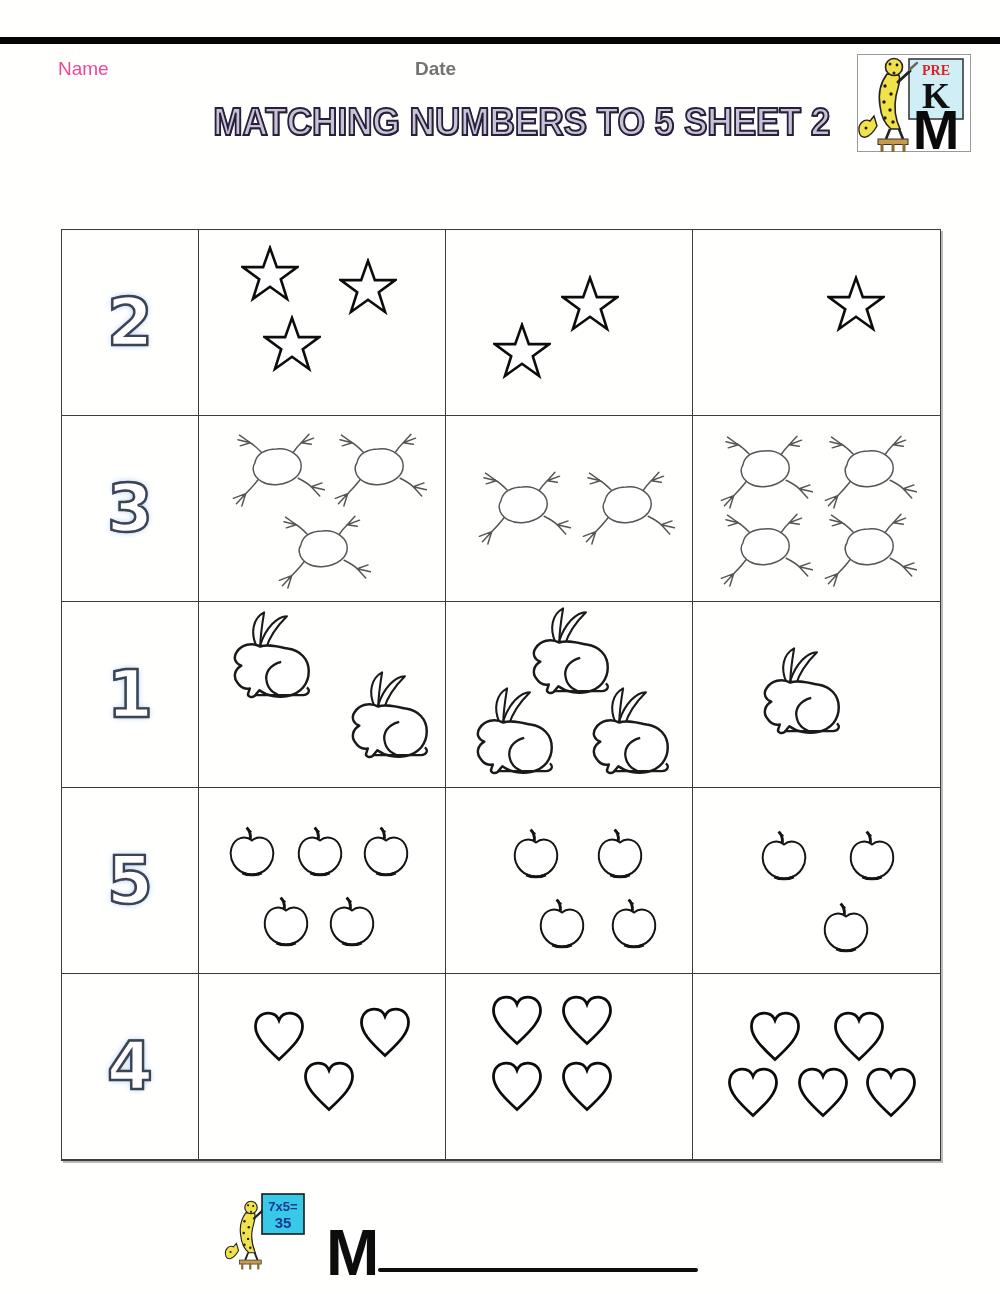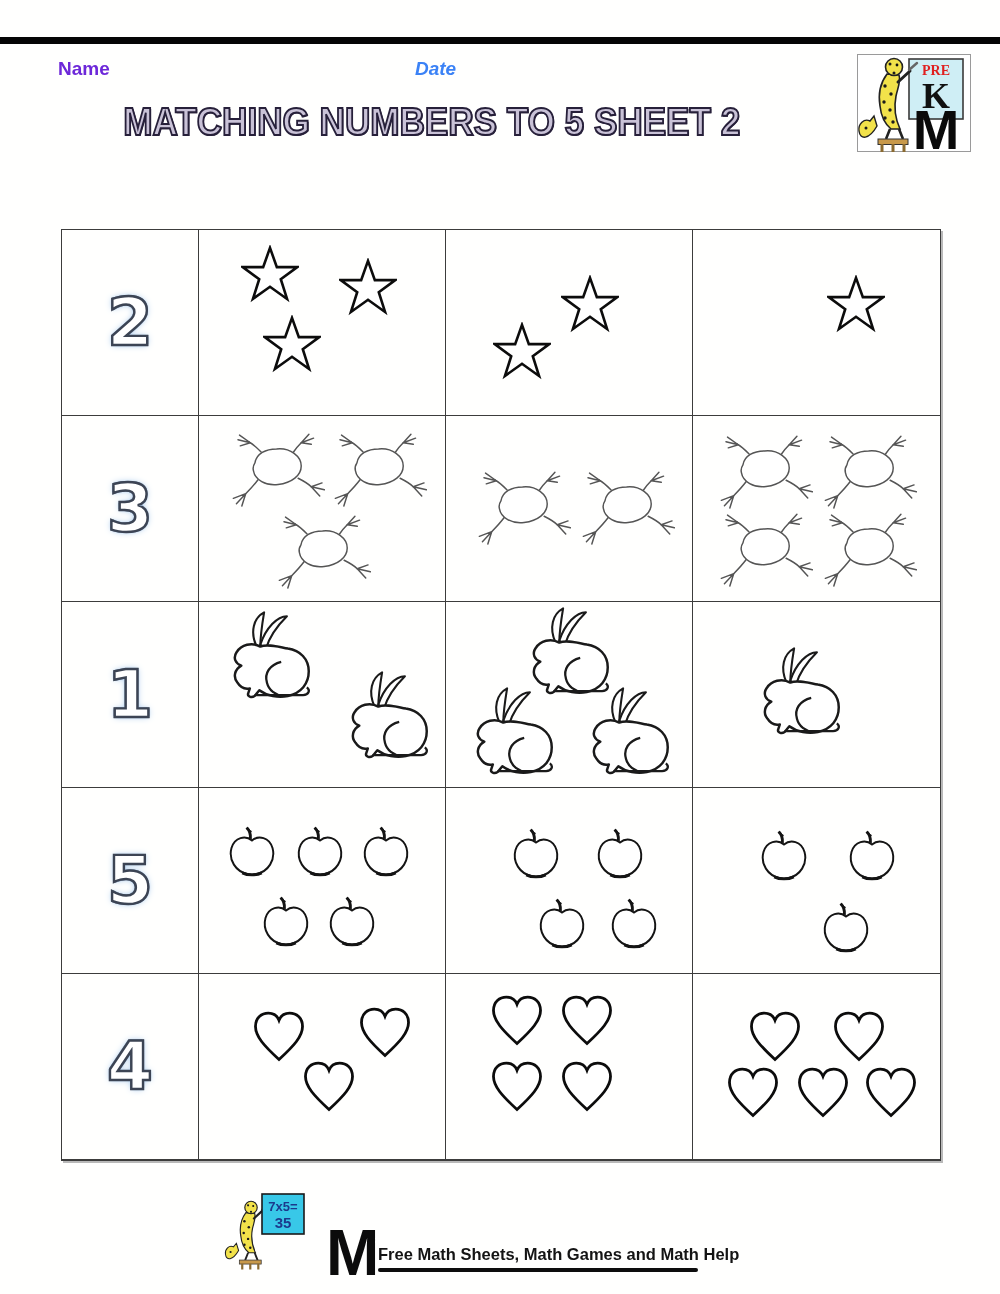--- a/index.html
+++ b/index.html
@@ -10,28 +10,28 @@
     font-family:"Liberation Sans", sans-serif; color:#111;
   }
 
   
   .topbar{
     position:absolute; top:37px; left:0; width:1000px; height:2px;
     background:#fff; border-top:5px solid #050505; border-bottom:2px solid #050505;
   }
 
   
-  .name-label{ position:absolute; top:58px; left:58px; font-size:19px; font-weight:700; color:#6d28d9;}
-  .date-label{ position:absolute; top:58px; left:415px; font-size:19px; font-weight:600; color:#3b82f6;font-style:italic;}
+  .name-label{ position:absolute; top:58px; left:58px; font-size:19px; font-weight:400; color:#ec4899;}
+  .date-label{ position:absolute; top:58px; left:415px; font-size:19px; font-weight:600; color:#737373;}
 
   
   .prek-logo{ position:absolute; top:54px; left:857px; }
 
   
-  .title-wrap{ position:absolute; top:100px; left:0; width:864px; text-align:center; }
+  .title-wrap{ position:absolute; top:100px; left:0; width:864px; text-align:right; }
   .worksheet-title{
     display:inline-block; transform:scaleX(.9);
     font-size:39px; font-weight:800; letter-spacing:0px;
     color:#c9c2d7; -webkit-text-stroke:2px #27203a;
     text-shadow:1px 1px 0 #27203a;
     white-space:nowrap;
   }
 
   
   .instruction{ position:absolute; top:172px; left:0; width:1000px; text-align:center;
@@ -413,18 +413,17 @@
 
   <div class="footer">
     <svg width="88" height="80" viewBox="0 0 88 80">
       <use href="#sym-sala" transform="translate(2,6) scale(0.73)"></use>
       <rect x="40" y="2" width="42" height="40" fill="#38c8e8" stroke="#1a1a1a" stroke-width="1.6"></rect>
       <text x="61" y="19" text-anchor="middle" font-family="Liberation Sans, sans-serif" font-weight="bold" font-size="13" fill="#1c3a8c">7x5=</text>
       <text x="61" y="36" text-anchor="middle" font-family="Liberation Sans, sans-serif" font-weight="bold" font-size="15" fill="#1c3a8c">35</text>
     </svg>
     <div class="footer-right">
       <span class="big-m">M</span>
-      <div class="footer-tagline">Free Math Sheets, Math Games and Math Help</div>
       <div class="footer-rule"></div>
     </div>
   </div>
 
 </div>
 
 </body></html>

